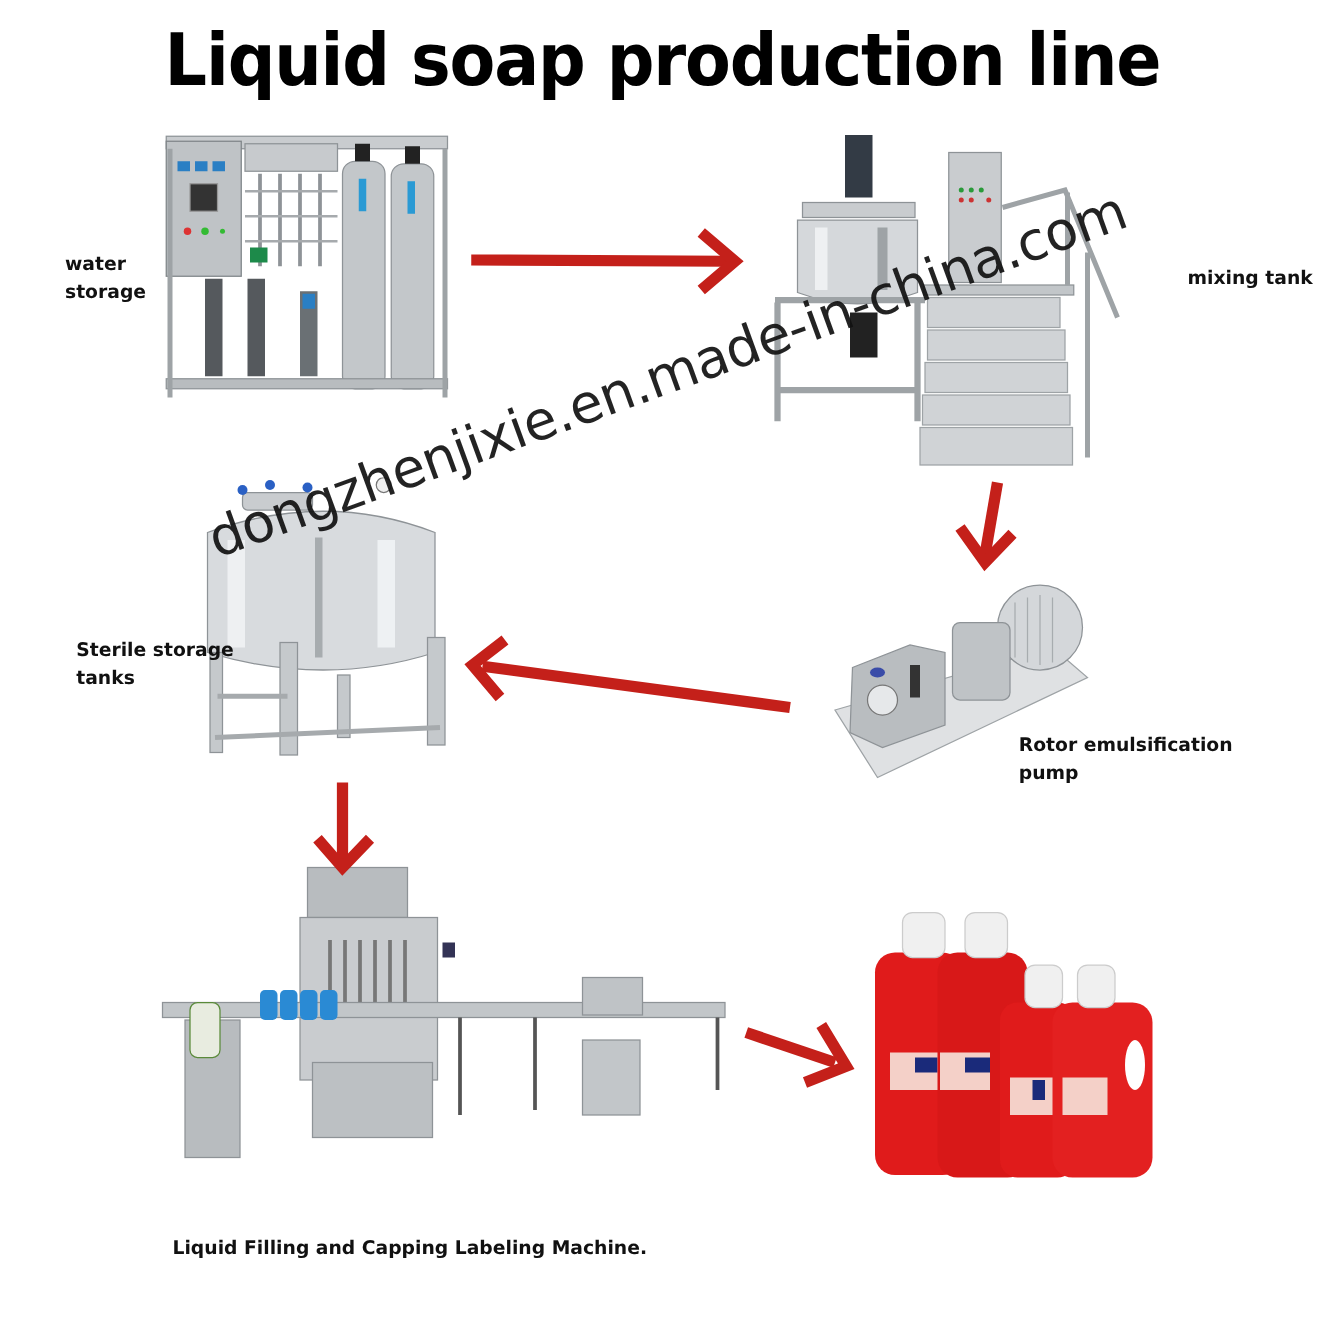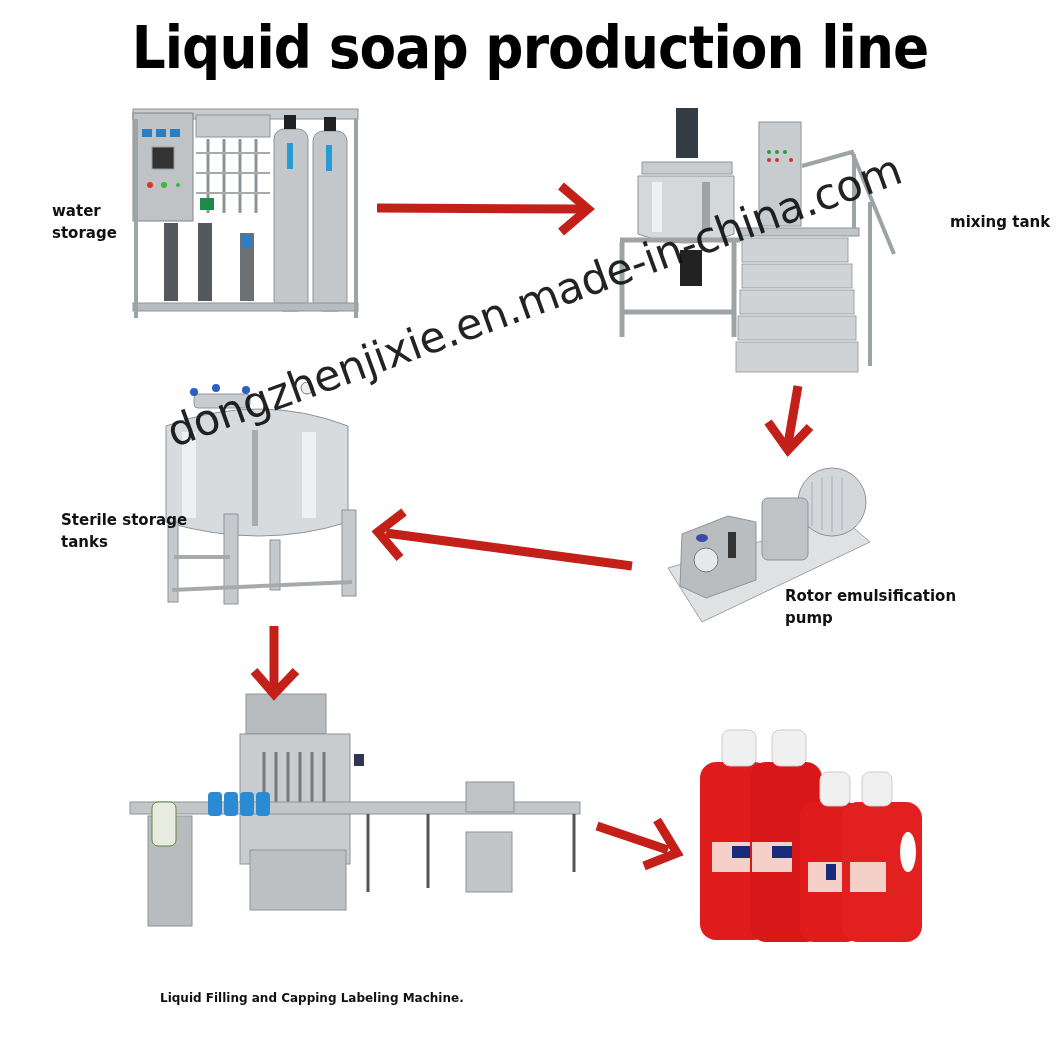--- a/index.html
+++ b/index.html
@@ -142,21 +142,21 @@
         <line x1="170" y1="14" x2="170" y2="70"></line>
         <line x1="180" y1="16" x2="180" y2="68"></line>
       </g>
     <rect x="100" y="36" width="46" height="62" rx="6" fill="#bfc3c6" stroke="#8e9397"></rect>
     <path d="M20 72 L66 54 L94 60 L94 118 L44 136 L18 124 Z" fill="#b9bdc0" stroke="#8e9397"></path>
     <circle cx="44" cy="98" r="12" fill="#e6e8ea" stroke="#777"></circle>
     <ellipse cx="40" cy="76" rx="6" ry="4" fill="#3a4ca8"></ellipse>
     <rect x="66" y="70" width="8" height="26" fill="#333"></rect>
   </svg>
 </div>
-<div class="label" style="left:785px;top:585px;">Rotor emulsification
+<div class="label" style="left:815px;top:585px;">Rotor emulsification
 pump</div>
 
 <div class="equip" style="left:128px;top:692px;width:458px;height:255px;">
   <svg viewBox="0 0 458 255">
     <rect x="118" y="2" width="80" height="40" fill="#b8bcbf" stroke="#8e9397"></rect>
     <rect x="112" y="42" width="110" height="130" fill="#c9cccf" stroke="#8e9397"></rect>
     <g stroke="#777" stroke-width="3">
         <line x1="136" y1="60" x2="136" y2="110"></line>
         <line x1="148" y1="60" x2="148" y2="110"></line>
         <line x1="160" y1="60" x2="160" y2="110"></line>
@@ -177,21 +177,21 @@
     <rect x="24" y="110" width="24" height="44" rx="6" fill="#e8ece0" stroke="#5a8a3a"></rect>
     <rect x="338" y="90" width="48" height="30" fill="#bfc3c6" stroke="#8e9397"></rect>
     <rect x="338" y="140" width="46" height="60" fill="#c2c6c9" stroke="#8e9397"></rect>
     <g stroke="#555" stroke-width="3">
         <line x1="240" y1="122" x2="240" y2="200"></line>
         <line x1="300" y1="122" x2="300" y2="196"></line>
         <line x1="446" y1="122" x2="446" y2="180"></line>
       </g>
   </svg>
 </div>
-<div class="label" style="left:138px;top:987px;font-size:12px;margin-left:22px;">Liquid Filling and Capping Labeling Machine.</div>
+<div class="label" style="left:138px;top:987px;font-size:15px;">Liquid Filling and Capping Labeling Machine.</div>
 
 <div class="equip" style="left:692px;top:722px;width:238px;height:225px;">
   <svg viewBox="0 0 238 225">
     <g>
         <rect x="8" y="40" width="70" height="178" rx="16" fill="#e01b1b"></rect>
         <rect x="30" y="8" width="34" height="36" rx="8" fill="#f0f0f0" stroke="#ccc"></rect>
       <rect x="20" y="120" width="40" height="30" fill="#f4d0c8"></rect>
         <rect x="40" y="124" width="18" height="12" fill="#1a2a7a"></rect>
       </g>
     <g>

